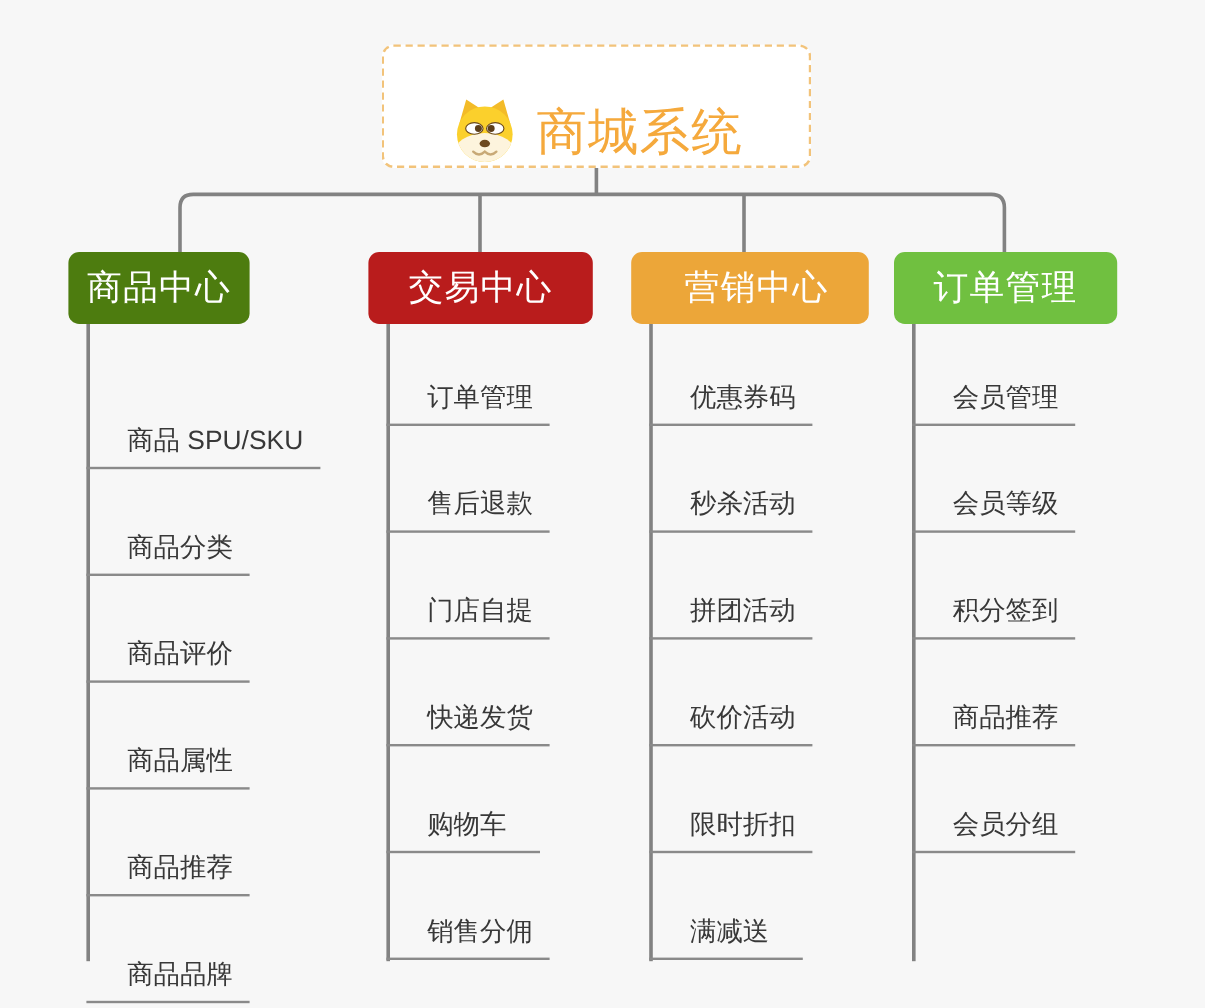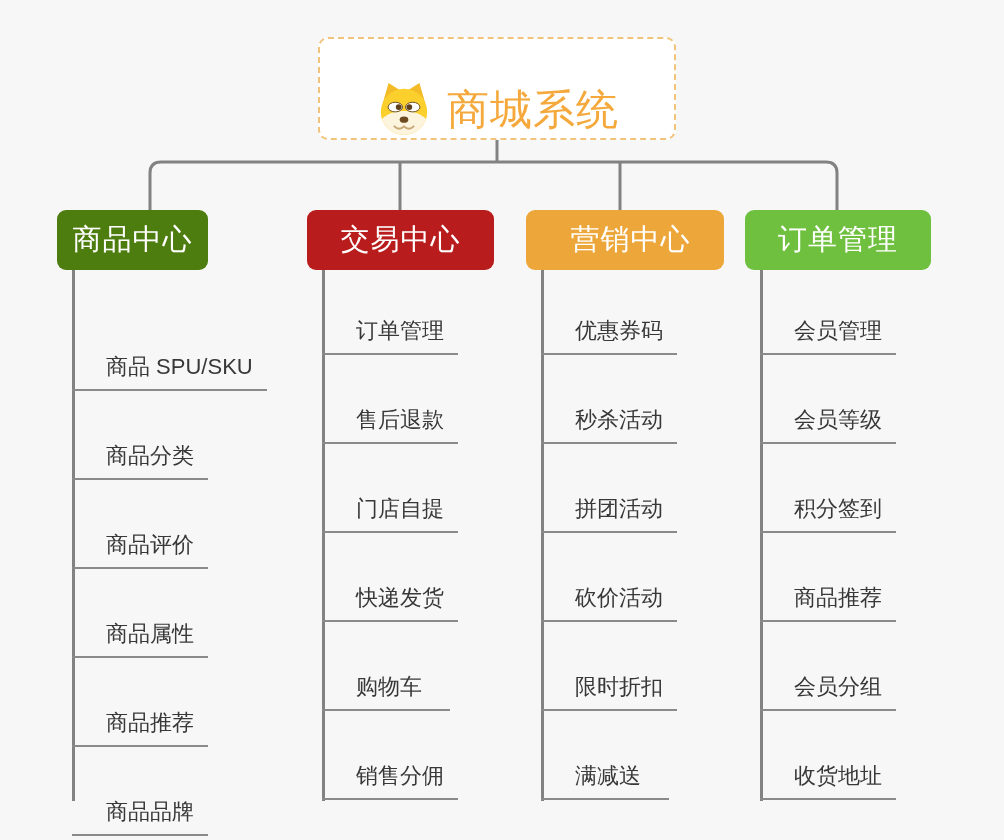--- a/index.html
+++ b/index.html
@@ -203,18 +203,15 @@
       </div>
     <div class="leaf">
         <span>积分签到</span>
       </div>
     <div class="leaf">
         <span>商品推荐</span>
       </div>
     <div class="leaf">
         <span>会员分组</span>
       </div>
-    <div class="leaf">
-        <span>收货地址</span>
-      </div>
   </div>
 
 </div>
 
 </body></html>

